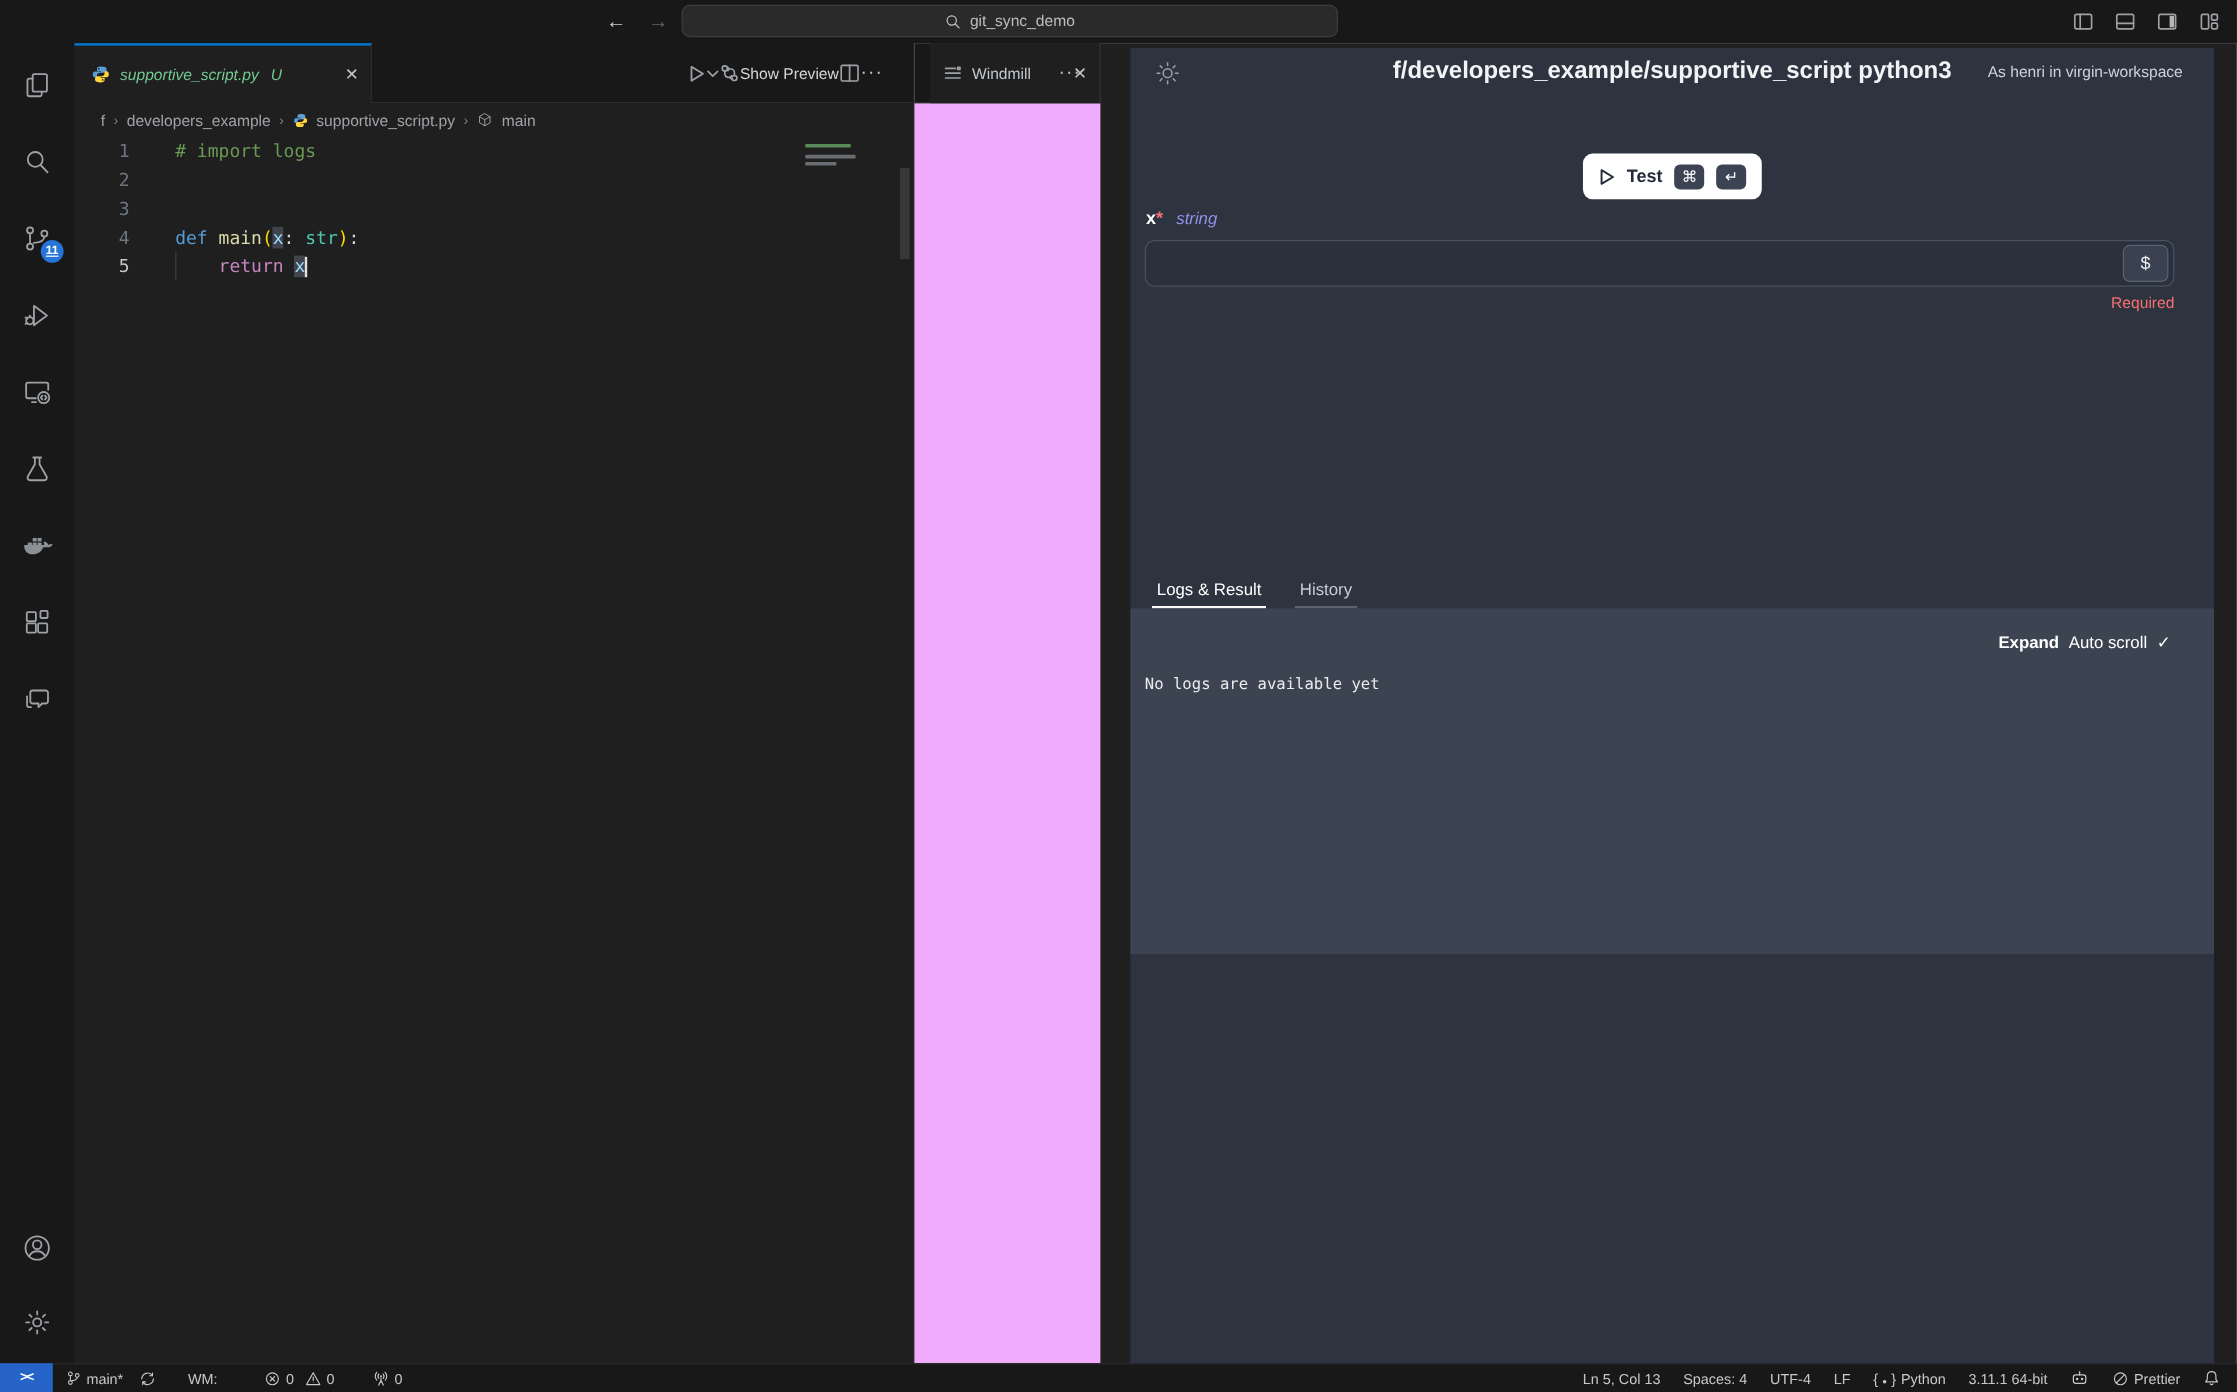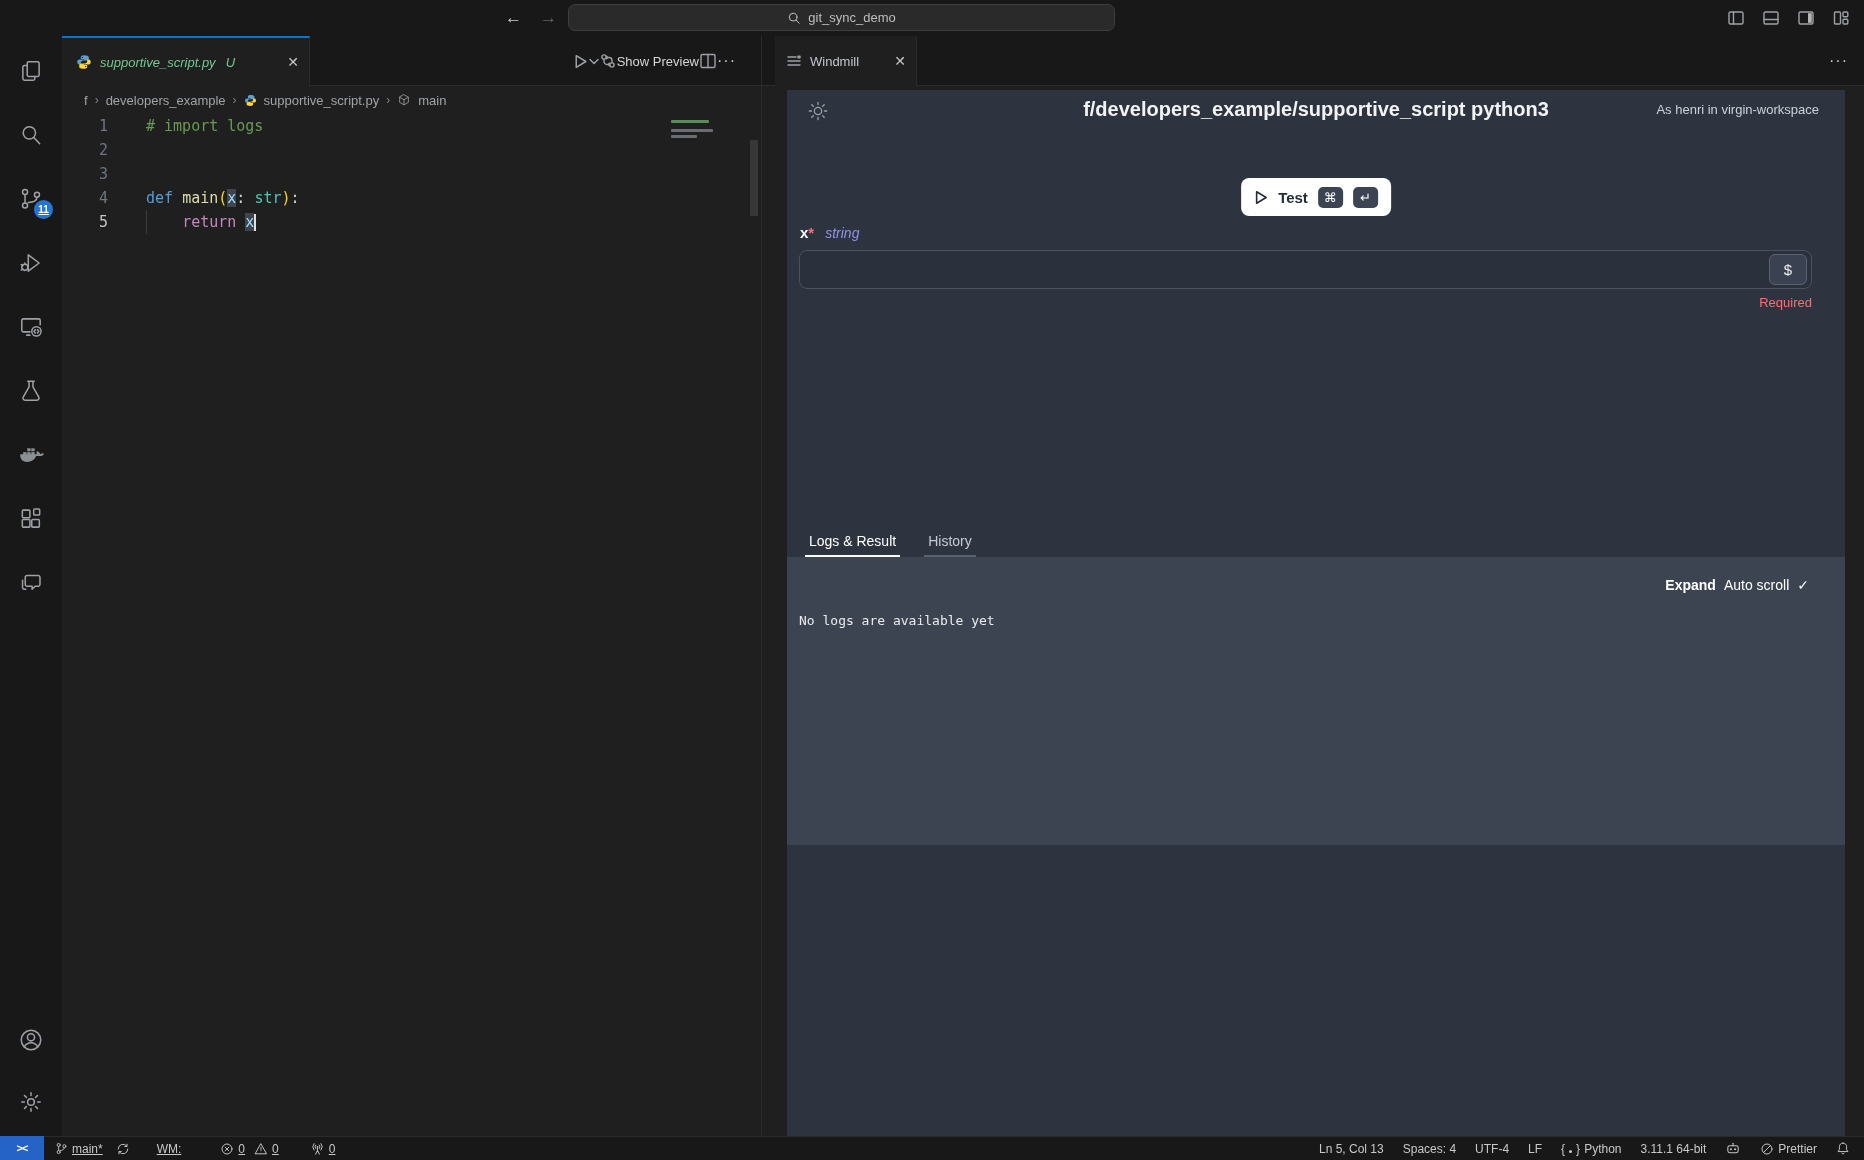--- a/index.html
+++ b/index.html
@@ -49,21 +49,21 @@
   .line-text.guide::before { content:""; position:absolute; left:38px; top:0; bottom:0; border-left:1px solid #3c3c3c; }
   .tok-comment{color:#6a9955} .tok-kw{color:#569cd6} .tok-kwc{color:#c586c0} .tok-fn{color:#dcdcaa}
   .tok-br{color:#ffd700} .tok-plain{color:#d4d4d4} .tok-param{color:#9cdcfe} .tok-type{color:#4ec9b0}
   .hl { background:#40444d; }
   .cursor { display:inline-block; width:2px; height:17px; background:#e0e0e0; vertical-align:middle; }
   .minimap { position:absolute; right:12px; top:2px; width:80px; height:110px; }
   .mm-bar { position:absolute; height:3px; border-radius:1px; }
   .scroll-handle { position:absolute; right:3px; top:26px; width:8px; height:76px; background:#454545; opacity:.65; }
 
   
-  .right-group { flex:1; position:relative; display:flex; flex-direction:column; background:#737373; }
+  .right-group { flex:1; position:relative; display:flex; flex-direction:row; background:#f0abfc; }
   .tabbar2 { height:50px; background:#181818; border-bottom:1px solid #2b2b2b; position:relative; display:flex; flex:none; }
   .wm-tab { margin-left:13px; width:142px; background:#1f1f1f; border-right:1px solid #2b2b2b; margin-bottom:-1px;
             display:flex; align-items:center; gap:9px; padding:0 10px 0 12px; font-size:13px; color:#c2c7ce; }
   .more-right { position:absolute; right:16px; top:0; height:50px; display:flex; align-items:center; }
   .webview { flex:1; position:relative; background:#1f1f1f; }
   .panel { position:absolute; left:25px; right:19px; top:4px; bottom:0; background:#2d333f; font-size:14px; color:#e5e7eb; }
 
   .sun-btn { position:absolute; top:10px; left:20px; }
   .panel-title { position:absolute; top:8px; left:0; right:0; text-align:center; font-size:20px; font-weight:700; color:#f2f3f5; }
   .as-user { position:absolute; top:12px; right:26px; font-size:13px; color:#cdd2d9; }
@@ -100,21 +100,21 @@
 
   .result { position:absolute; top:755px; bottom:0; left:0; right:0; background:#2b303b; border-top:1px solid #242935; }
   .result-txt { padding:22px 0 0 13px; font-size:15px; color:#c9cfd8; }
 
   
   .statusbar { position:absolute; bottom:0; left:0; right:0; height:24px; background:#181818; border-top:1px solid #2b2b2b;
                display:flex; align-items:center; font-size:12px; color:#c8c8c8; }
   .remote-chip { width:44px; height:24px; margin-top:-1px; background:#2563c7; color:#fff; display:flex; align-items:center; justify-content:center;
                  font-size:11px; font-weight:700; letter-spacing:-1px; }
   .sb-item { display:flex; align-items:center; gap:4px; white-space:nowrap; }
-  .sb-left { display:flex; align-items:center; gap:13px; margin-left:11px;text-decoration:underline; }
+  .sb-left { display:flex; align-items:center; gap:13px; margin-left:11px; }
   .sb-right { margin-left:auto; display:flex; align-items:center; gap:19px; margin-right:14px; }
   .gap-wm { margin-left:14px; } .gap-diag { margin-left:26px; } .gap-ports { margin-left:18px; }
   .brace { font-size:12px; } .brace-dot { width:3px; height:3px; border-radius:50%; background:#c8c8c8; margin-top:5px; }
 </style>
 </head>
 <body>
 
 <div class="titlebar">
   <div class="nav-arrows">
     <span class="arrow-back">←</span>

